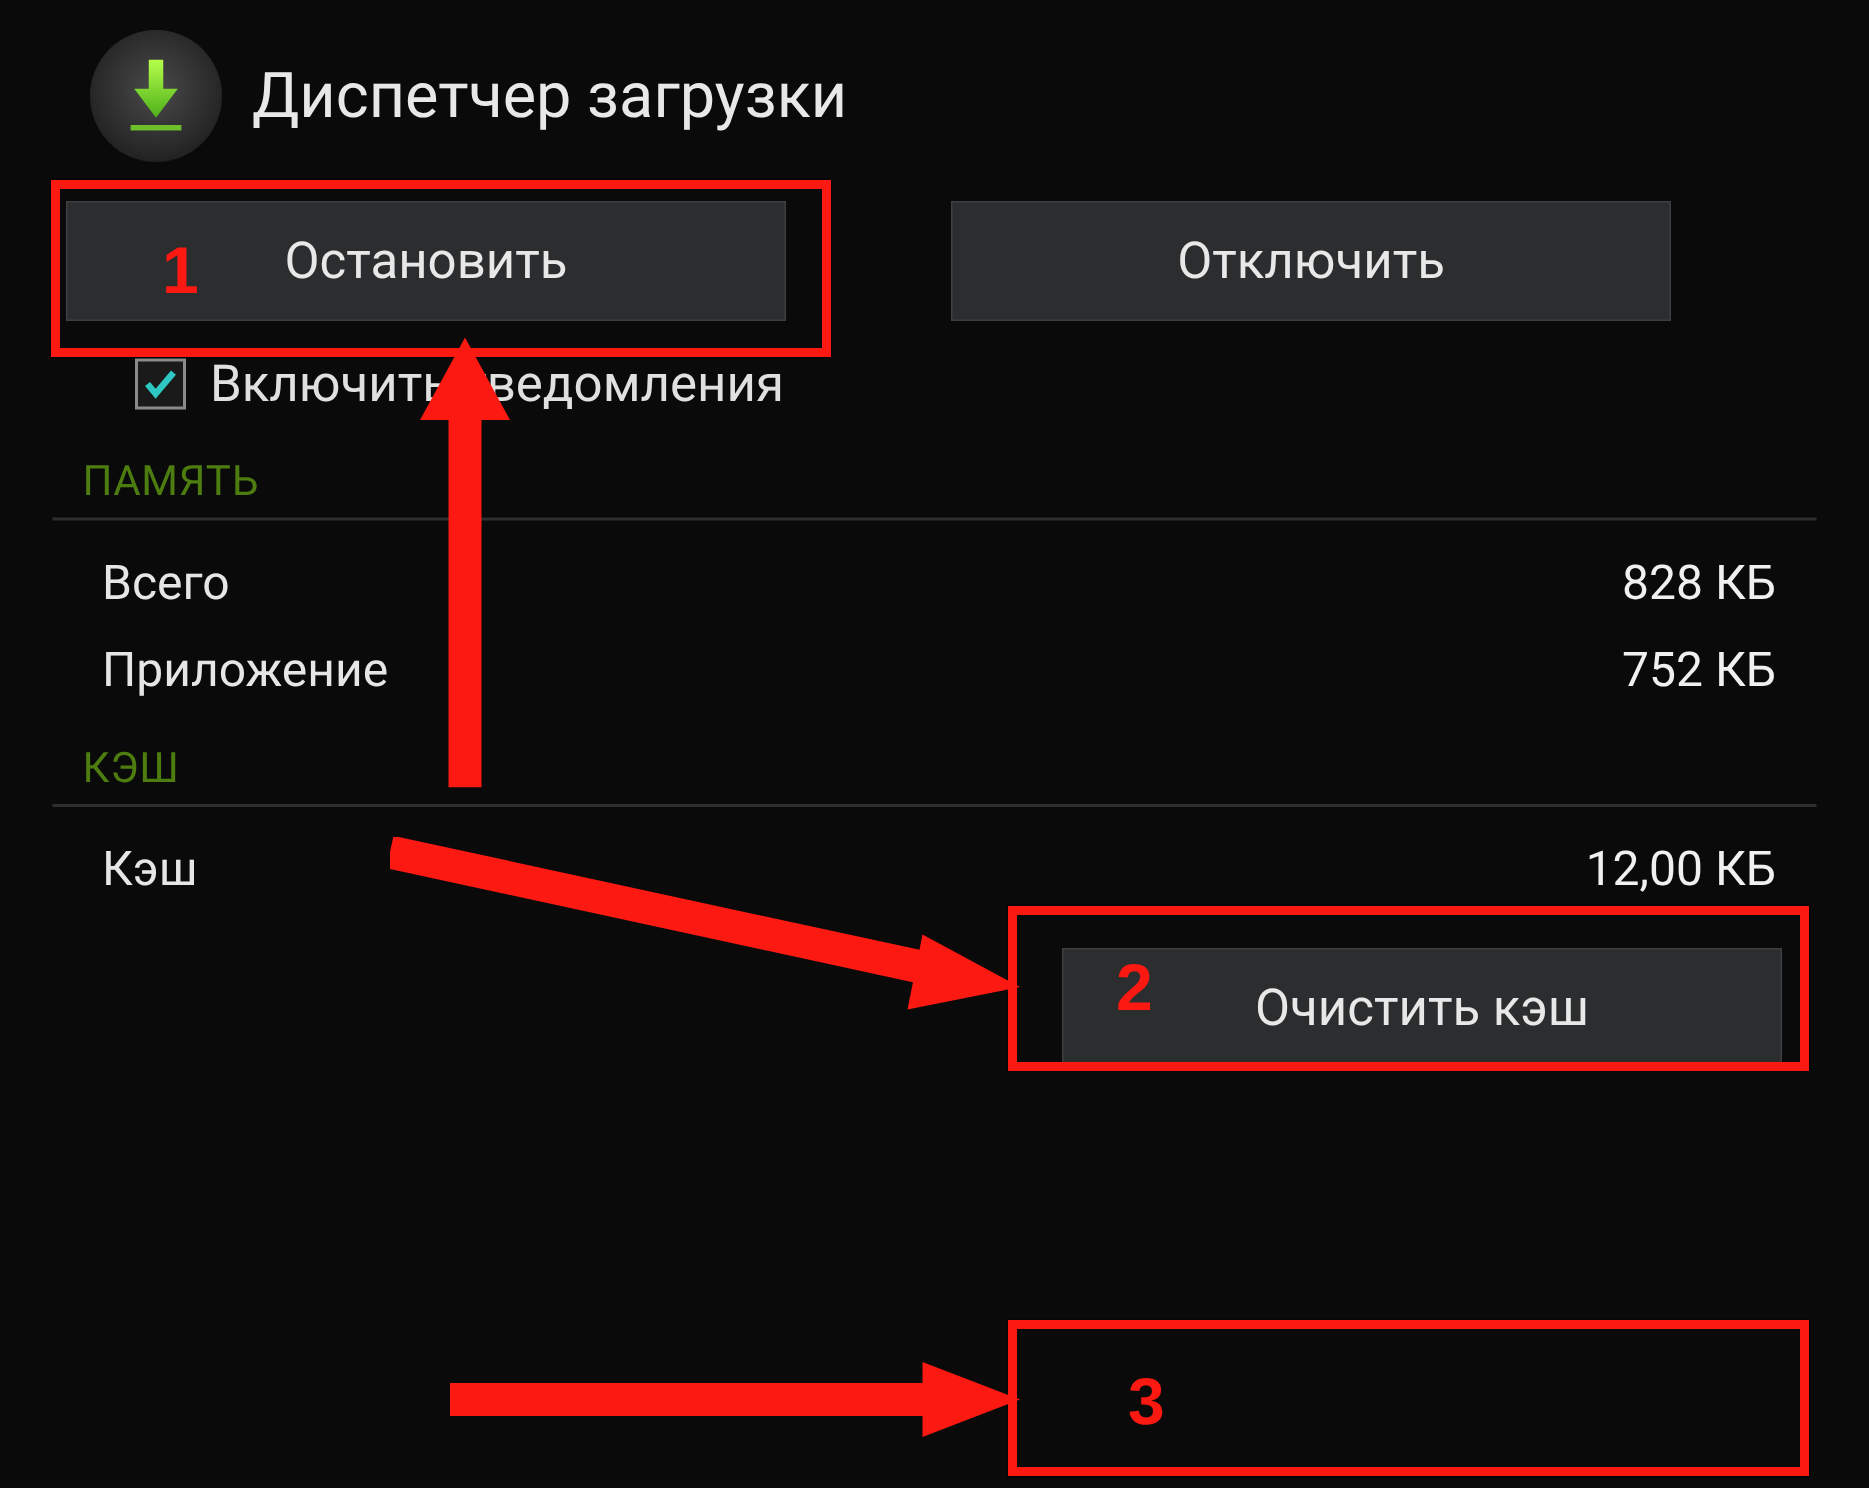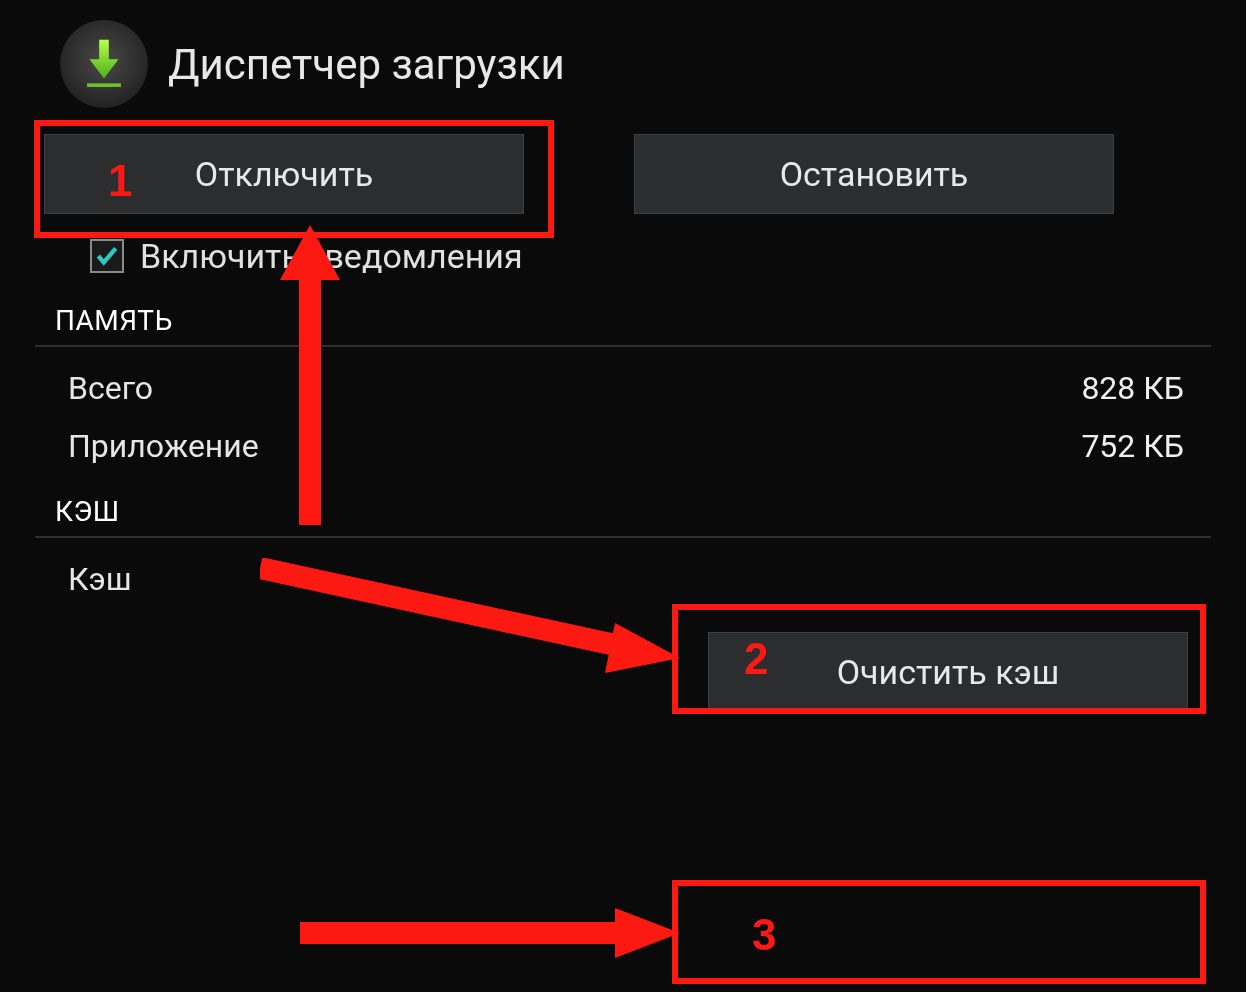--- a/index.html
+++ b/index.html
@@ -65,21 +65,21 @@
     width: 34px; height: 34px;
     border: 2px solid #8a8a8a;
     background:#1a1a1a;
     display:inline-flex; align-items:center; justify-content:center;
     cursor:pointer;
   }
   .checkbox svg { width: 26px; height: 26px; }
 
   .section-title {
     font-size: 28px;
-    color:#ffffff;
+    color:#4d7c0f;
     letter-spacing: 0.5px;
     padding: 0 20px 8px 20px;
     border-bottom: 2px solid #2e2e2e;
     margin: 0 5px;
     text-transform: uppercase;
   }
   .info-block { padding: 12px 24px 20px 30px; }
   .info-row {
     display:flex; justify-content:space-between;
     font-size: 32px; color:#e6e6e6;
@@ -121,22 +121,22 @@
         <path fill="url(#g1)" d="M20 4 h8 v16 h8 L24 36 12 20 h8 z"></path>
         <rect x="10" y="40" width="28" height="3" fill="#6fbf2a"></rect>
       </svg>
     </div>
     <div class="app-titles">
       <div class="app-title">Диспетчер загрузки</div>
     </div>
   </div>
 
   <div class="btn-row">
+    <div class="ui-button">Остановить</div>
     <div class="ui-button">Отключить</div>
-    <div class="ui-button">Остановить</div>
   </div>
 
   <div class="notif-row">
     <span class="checkbox">
       <svg viewBox="0 0 24 24">
           <path fill="none" stroke="#2ec7c2" stroke-width="4" d="M4 12 l5 6 L20 5"></path>
         </svg>
     </span>
     <span>Включить уведомления</span>
   </div>
@@ -151,20 +151,21 @@
       <span>Приложение</span>
       <span class="val">752 КБ</span>
     </div>
   </div>
 
 
   <div class="section-title">КЭШ</div>
   <div class="info-block">
     <div class="info-row">
       <span>Кэш</span>
+      <span class="val">12,00 КБ</span>
     </div>
   </div>
 
   <div class="btn-right-row" style="margin-top:4px;">
     <div class="ui-button">Очистить кэш</div>
   </div>
 
   <div class="ann-box" style="left:34px; top:120px; width:520px; height:118px;"></div>
   <span class="ann-num" style="left:108px; top:156px;">1</span>
 

